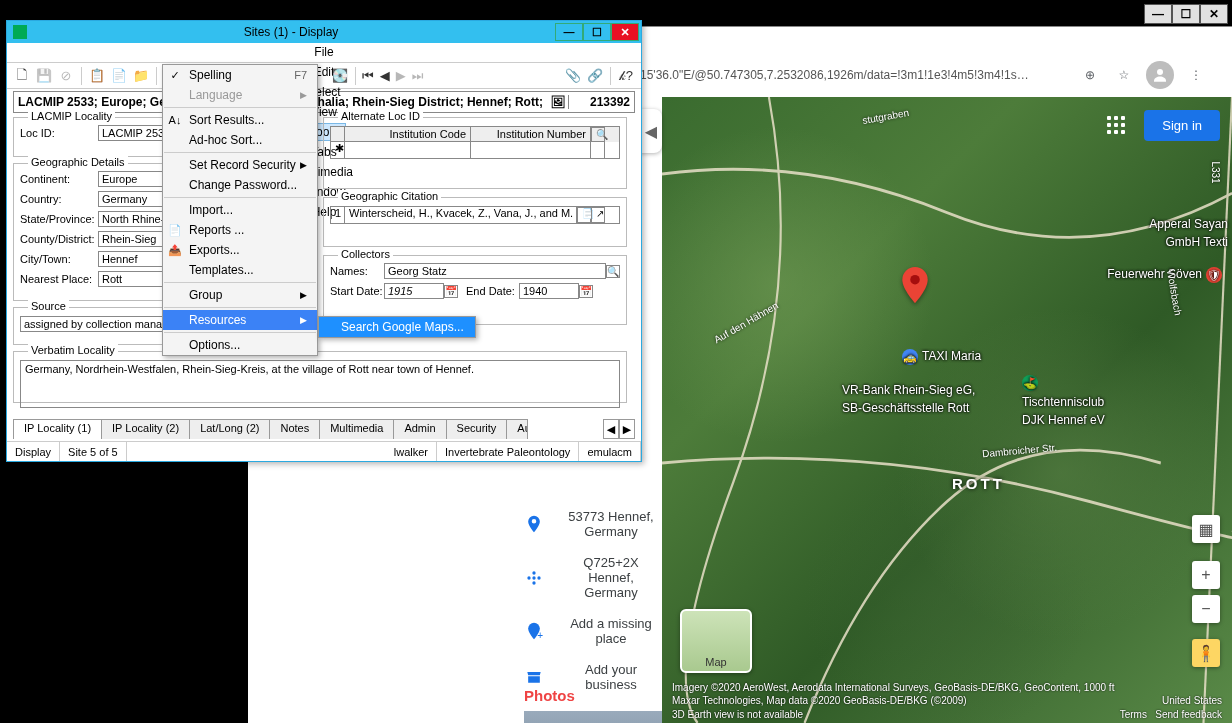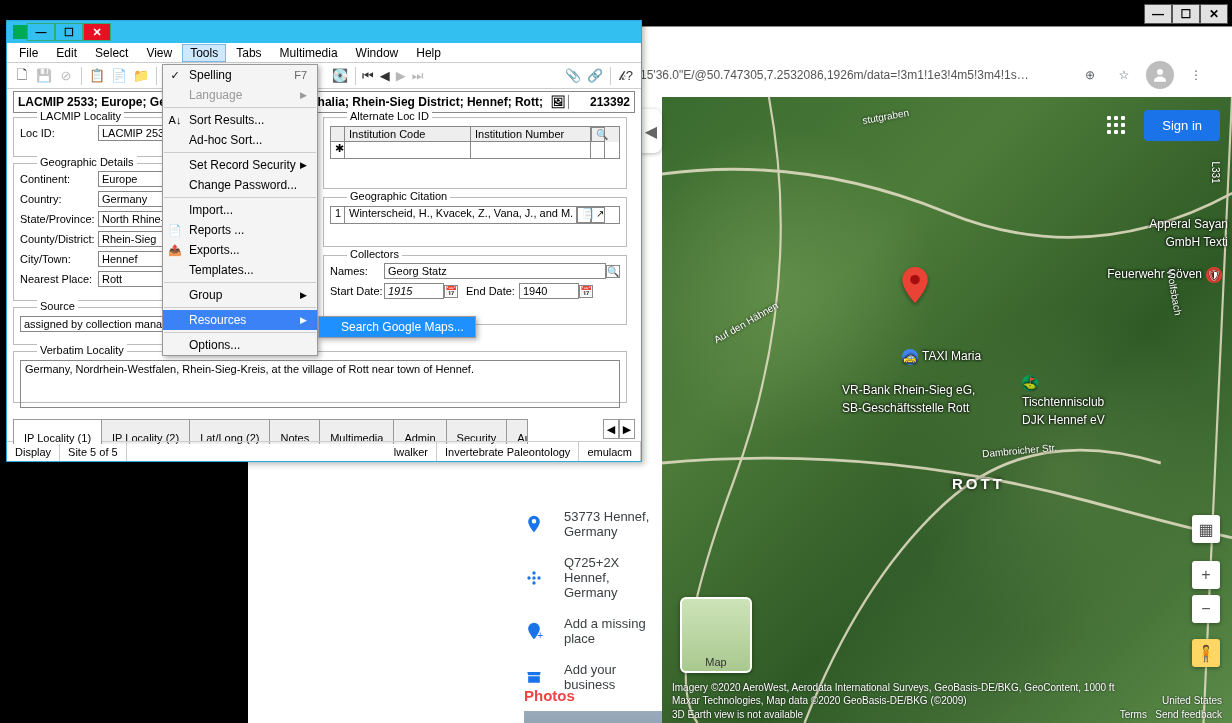--- a/index.html
+++ b/index.html
@@ -31,76 +31,76 @@
 .poi .dot{width:16px;height:16px;border-radius:50%;display:flex;align-items:center;justify-content:center;font-size:11px;color:#fff;}
 .town{position:absolute;color:#fff;font-size:15px;font-weight:600;letter-spacing:3px;text-shadow:0 0 4px #000;}
 .road-lbl{position:absolute;color:#fff;font-size:10px;text-shadow:0 0 3px #000;}
 .gm-topright{position:absolute;top:12px;right:12px;display:flex;align-items:center;gap:12px;}
 .gm-apps{width:32px;height:32px;display:grid;grid-template-columns:repeat(3,4px);grid-template-rows:repeat(3,4px);gap:3px;place-content:center;border-radius:4px;cursor:pointer;}
 .gm-apps span{background:#fff;border-radius:1px;}
 .gm-signin{background:#1a73e8;color:#fff;font-size:13px;font-weight:500;padding:8px 18px;border-radius:4px;border:none;cursor:pointer;}
 .gm-sidectl{position:absolute;right:12px;display:flex;flex-direction:column;gap:6px;}
 .gm-sidectl .c{width:28px;height:28px;background:#fff;border-radius:3px;box-shadow:0 1px 4px rgba(0,0,0,.4);display:flex;align-items:center;justify-content:center;font-size:16px;color:#555;cursor:pointer;}
 .gm-sidectl .peg{background:#fdd663;}
-.minimap{position:absolute;left:18px;bottom:50px;width:72px;height:76px;border:2px solid #fff;border-radius:6px;background:linear-gradient(#cde3b8,#a9c98f);box-shadow:0 1px 4px rgba(0,0,0,.4);display:flex;align-items:flex-end;justify-content:center;font-size:11px;padding-bottom:3px;color:#333;cursor:pointer;}
+.minimap{position:absolute;left:18px;bottom:50px;width:72px;height:64px;border:2px solid #fff;border-radius:6px;background:linear-gradient(#cde3b8,#a9c98f);box-shadow:0 1px 4px rgba(0,0,0,.4);display:flex;align-items:flex-end;justify-content:center;font-size:11px;padding-bottom:3px;color:#333;cursor:pointer;}
 .gm-footer{position:absolute;left:0;right:0;bottom:0;padding:2px 10px;font-size:10px;color:#fff;text-shadow:0 0 2px #000;line-height:1.35;}
 .gm-footer .ln{display:flex;justify-content:space-between;gap:20px;}
 .gm-footer .ln span{white-space:nowrap;}
 .gm-collapse{position:absolute;left:-22px;top:12px;width:22px;height:44px;background:#fff;border-radius:0 8px 8px 0;box-shadow:0 1px 4px rgba(0,0,0,.3);display:flex;align-items:center;justify-content:center;color:#666;cursor:pointer;}
 
 
 .gm-left { position:absolute; top:70px; left:248px; width:166px; bottom:0; background:#fff; }
-.gm-actions{position:absolute;top:396px;left:28px;right:4px;font-size:13px;color:#1a73e8;}
+.gm-actions{position:absolute;top:396px;left:28px;right:4px;font-size:13px;color:#1a73e8;text-align:center;}
 .gm-actions .row{display:flex;align-items:center;gap:20px;margin:16px 0;cursor:pointer;}
 .gm-actions .ico{width:22px;color:#1a73e8;}
 .gm-actions .txt{color:#3c4043;}
 .gm-photos{position:absolute;top:590px;left:28px;font-size:15px;font-weight:600;color:#ef4444;}
 .gm-photostrip{position:absolute;top:614px;left:28px;right:-180px;height:70px;background:linear-gradient(#9ab,#789);}
 
 
 .emu { position:absolute; top:20px; left:6px; width:636px; height:442px; background:#fff; border:1px solid #2aa9e0; box-shadow:2px 2px 6px rgba(0,0,0,.3); }
 .emu-title { height:22px; background:#33bfef; display:flex; align-items:center; padding:0 2px 0 6px; font-size:12px;}
 .emu-title .ico{width:14px;height:14px;background:#0a5;}
 .emu-title .t{flex:1;text-align:center;color:#000;}
 .emu-title .wbtns{display:flex;}
 .emu-title .wb{width:28px;height:18px;border:1px solid #3a7;display:flex;align-items:center;justify-content:center;font-size:11px;font-weight:bold;}
 .emu-title .wb.min,.emu-title .wb.max{background:#33bfef;}
 .emu-title .wb.cls{background:#e81123;color:#fff;}
-.emu-menu{height:20px;background:#fff;border-bottom:1px solid #ccc;display:flex;align-items:center;font-size:12px;padding:0 4px;gap:2px;}
+.emu-menu{height:20px;background:#fff;border-bottom:1px solid #ccc;display:flex;align-items:center;font-size:12px;padding:0 4px;gap:2px;flex-direction:column;}
 .emu-menu .mi{padding:2px 8px;cursor:default;}
 .emu-menu .mi.act{background:#cde8ff;border:1px solid #7ab8e6;padding:1px 7px;}
 .emu-tb{height:26px;border-bottom:1px solid #ccc;display:flex;align-items:center;gap:4px;padding:0 6px;}
 .emu-tb .tbi{width:18px;height:18px;display:flex;align-items:center;justify-content:center;font-size:13px;color:#333;}
 .emu-tb .tbi.dis{opacity:.35;}
 .emu-tb .sep{width:1px;height:18px;background:#ccc;margin:0 2px;}
 .emu-tb .spacer{flex:1;}
 .emu-tb .nav{display:flex;gap:6px;align-items:center;}
 .emu-tb .nav .n{font-size:13px;color:#333;}
 .emu-tb .nav .n.dis{opacity:.35;}
 
 .emu-banner{height:22px;display:flex;align-items:center;border:1px solid #888;margin:2px 6px 0;font-size:12px;font-weight:bold;background:#fff;}
 .emu-banner .bt{flex:1;padding:0 4px;white-space:nowrap;overflow:hidden;}
 .emu-banner .ic{width:20px;display:flex;justify-content:center;}
 .emu-banner .num{width:66px;text-align:right;padding-right:4px;border-left:1px solid #888;}
 
 .emu-body{position:absolute;top:92px;left:6px;right:6px;bottom:44px;font-size:11px;}
 .grp{border:1px solid #bbb;position:absolute;padding:4px 6px 6px;}
-.grp>label{position:absolute;top:-8px;left:23px;background:#fff;padding:0 3px;color:#000;}
+.grp>label{position:absolute;top:-8px;left:14px;background:#fff;padding:0 3px;color:#000;}
 .fld{display:flex;align-items:center;margin:2px 0;height:18px;}
 .fld .lab{width:78px;}
 .fld input{flex:1;border:1px solid #888;height:16px;font-size:11px;padding:0 3px;background:#fff;}
 .tbl{border:1px solid #888;font-size:11px;}
 .tbl .hd{display:flex;background:#eee;}
-.tbl .hd div{border-right:1px solid #888;border-bottom:1px solid #888;padding:1px 4px;}
+.tbl .hd div{border-right:1px solid #888;border-bottom:1px solid #888;padding:1px 4px;text-align:right;}
 .tbl .rw{display:flex;}
 .tbl .rw div{border-right:1px solid #888;height:16px;padding:0 4px;}
 .loupe{width:14px;text-align:center;border:1px solid #888;font-size:10px;}
 
 .emu-tabs{position:absolute;left:6px;right:6px;bottom:22px;height:20px;display:flex;font-size:11px;}
-.emu-tabs .tab{border:1px solid #999;border-bottom:none;padding:12px 10px;background:#eee;margin-right:-1px;white-space:nowrap;cursor:default;}
+.emu-tabs .tab{border:1px solid #999;border-bottom:none;padding:2px 10px;background:#eee;margin-right:-1px;white-space:nowrap;cursor:default;}
 .emu-tabs .tab.act{background:#fff;position:relative;z-index:1;}
 .emu-tabs .scroll{margin-left:auto;display:flex;}
 .emu-tabs .scroll .s{width:16px;border:1px solid #999;display:flex;align-items:center;justify-content:center;}
 
 .emu-status{position:absolute;left:0;right:0;bottom:0;height:20px;border-top:1px solid #ccc;display:flex;font-size:11px;align-items:center;}
 .emu-status .cell{border-right:1px solid #ccc;padding:0 8px;height:100%;display:flex;align-items:center;}
 .emu-status .sp{flex:1;}
 
 
 .ddm{position:absolute;top:64px;left:162px;width:156px;background:#f4f4f4;border:1px solid #999;box-shadow:2px 2px 5px rgba(0,0,0,.3);font-size:12px;z-index:50;}
@@ -272,20 +272,21 @@
           <span>3D Earth view is not available</span>
           <span><span>Terms</span>&nbsp;&nbsp;&nbsp;<span>Send feedback</span></span>
         </div>
     </div>
   </div>
 </div>
 
 <div class="emu">
   <div class="emu-title">
     <span class="ico"></span>
+    <span class="t">Sites (1) - Display</span>
     <div class="wbtns">
       <div class="wb min">—</div>
       <div class="wb max">☐</div>
       <div class="wb cls">✕</div>
     </div>
   </div>
   <div class="emu-menu">
     <span class="mi">File</span>
     <span class="mi">Edit</span>
     <span class="mi">Select</span>

